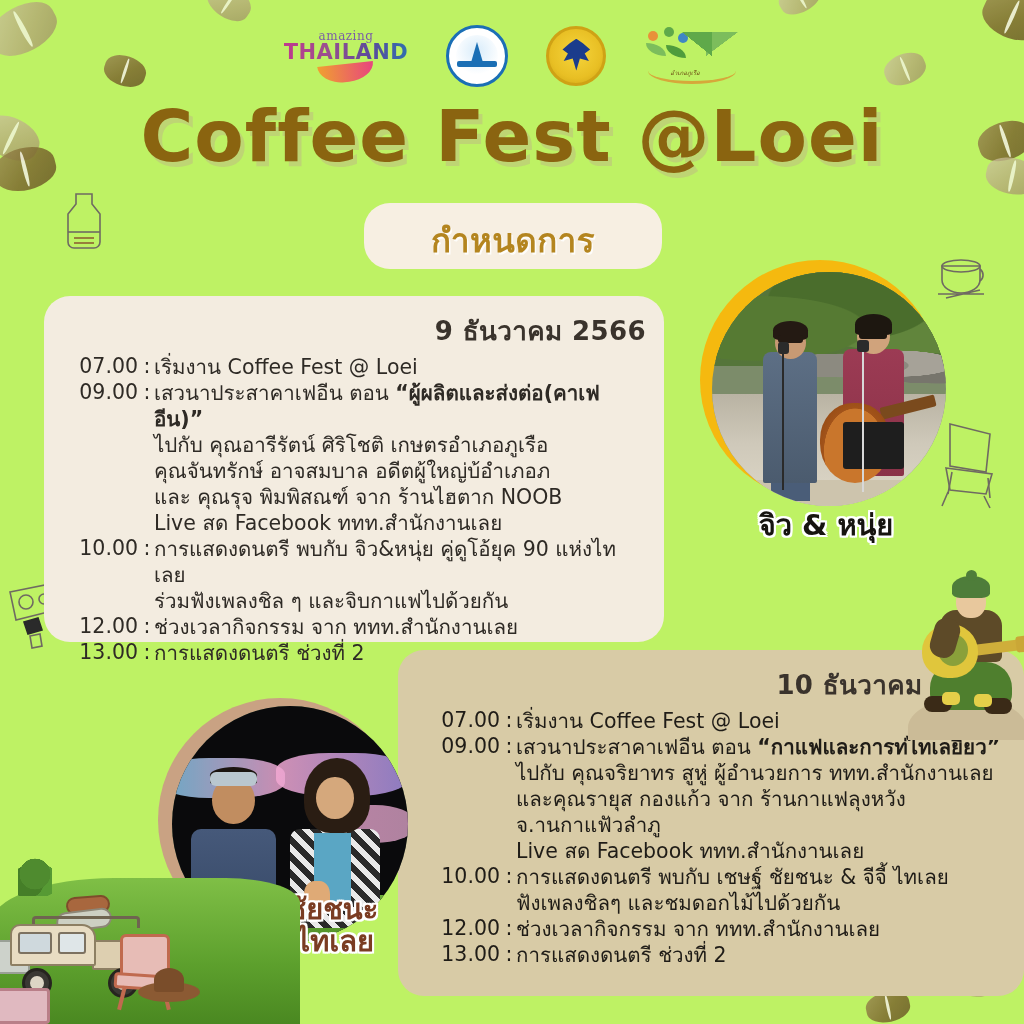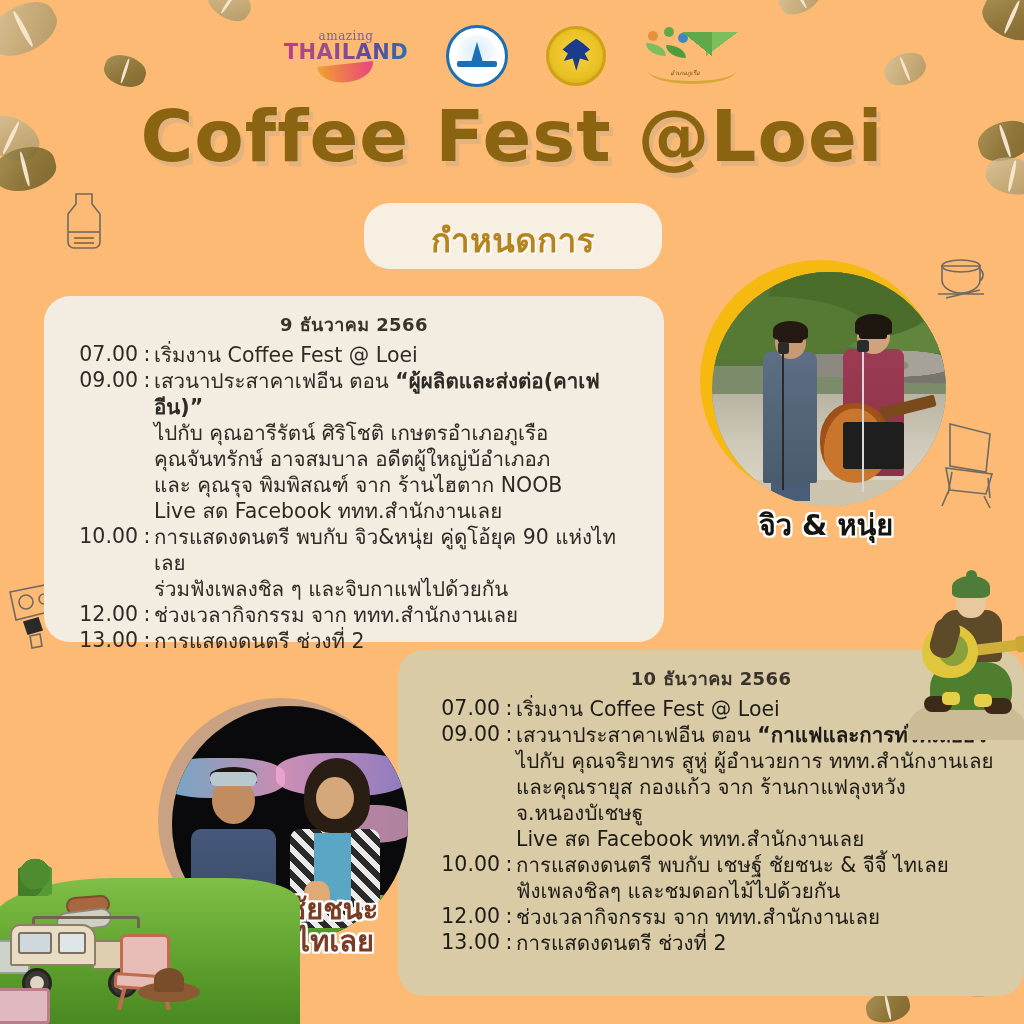--- a/index.html
+++ b/index.html
@@ -10,21 +10,21 @@
     height: 1024px;
     overflow: hidden;
     background: #ffffff;
     font-family: "DejaVu Sans", "Liberation Sans", sans-serif;
   }
 
   #poster {
     position: relative;
     width: 1024px;
     height: 1024px;
-    background: #fdba74;
+    background: #bef264;
     overflow: hidden;
   }
 
   
   .bg-layer { position: absolute; inset: 0; pointer-events: none; }
 
   .bean {
     position: absolute;
     border-radius: 50% 50% 50% 50% / 42% 42% 42% 42%;
     background: linear-gradient(135deg, #9c8b52 0%, #7d6a2f 55%, #6b5a27 100%);
@@ -168,22 +168,22 @@
   .panel.day1 {
     top: 296px; left: 44px; width: 620px; height: 346px;
     background: #f3ece0;
   }
   .panel.day2 {
     top: 650px; left: 398px; width: 626px; height: 346px;
     background: #d8cba6;
   }
 
   .panel-date {
-    text-align: center;
-    font-size: 18px;
+    text-align: right;
+    font-size: 26px;
     font-weight: 700;
     color: #3a332c;
     margin-bottom: 3px;
     letter-spacing: .4px;
   }
 
   .rows { display: block; }
   .row { display: flex; align-items: flex-start; }
   .row .time {
     flex: 0 0 auto;
@@ -576,21 +576,21 @@
         <span class="desc">เริ่มงาน Coffee Fest @ Loei</span>
       </div>
 
       <div class="row">
         <span class="time">09.00</span>
         <span class="colon">:</span>
         <span class="desc"><span>เสวนาประสาคาเฟอีน ตอน </span><span class="hl">“กาแฟและการท่ไทเลยี่ยว”</span></span>
       </div>
       <div class="sub">ไปกับ คุณจริยาทร สูหู่ ผู้อำนวยการ ททท.สำนักงานเลย</div>
       <div class="sub">และคุณรายุส กองแก้ว จาก ร้านกาแฟลุงหวัง</div>
-      <div class="sub">จ.หนองบัเชษฐู</div>
+      <div class="sub">จ.านกาแฟัวลำภู</div>
       <div class="sub">Live สด Facebook ททท.สำนักงานเลย</div>
 
       <div class="row">
         <span class="time">10.00</span>
         <span class="colon">:</span>
         <span class="desc">การแสดงดนตรี พบกับ เชษฐ์ ชัยชนะ &amp; จีจี้ ไทเลย</span>
       </div>
       <div class="sub">ฟังเพลงชิลๆ และชมดอกไม้ไปด้วยกัน</div>
 
       <div class="row">

